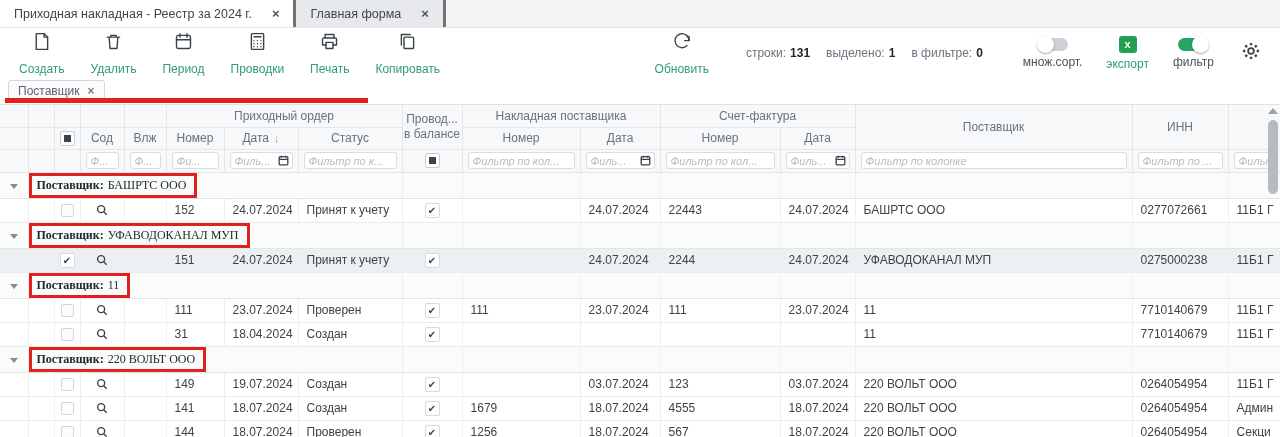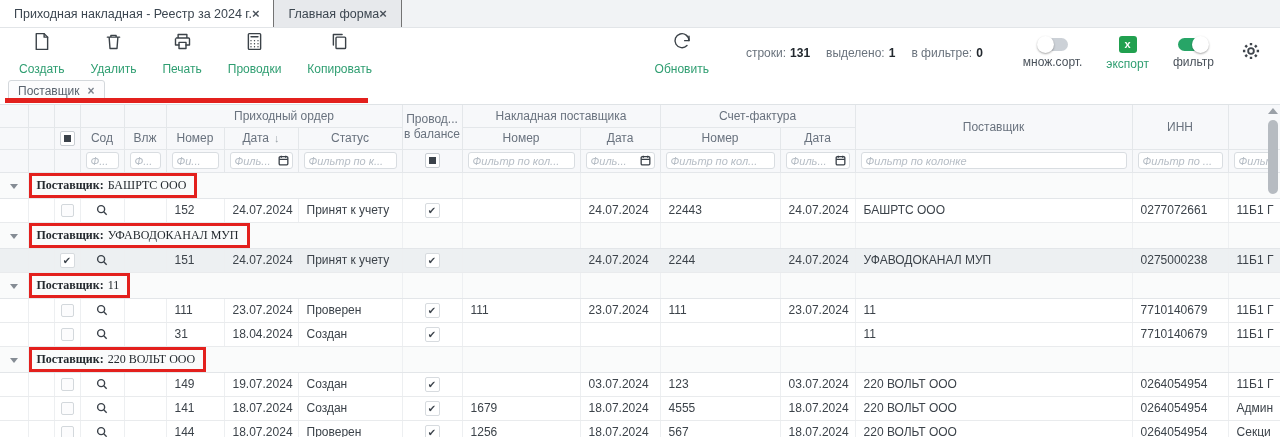--- a/index.html
+++ b/index.html
@@ -3,22 +3,22 @@
 <meta charset="utf-8">
 <style>
   * { margin:0; padding:0; box-sizing:border-box; }
   html,body { width:1280px; height:437px; overflow:hidden; background:#fff;
               font-family:"Liberation Sans", sans-serif; }
   .app { position:relative; width:1280px; height:437px; background:#fff; }
 
   
   .tabbar { height:28px; background:#f1f3f5; border-bottom:1px solid #e2e5e8;
             display:flex; align-items:stretch; }
-  .tab { display:flex; align-items:center; gap:0; padding:0 14px;
-         font-size:12.5px; color:#3c4650; border-right:1px solid #737373; cursor:default; }
+  .tab { display:flex; align-items:center; gap:20px; padding:0 14px;
+         font-size:12.5px; color:#3c4650; border-right:3px solid #737373; cursor:default; }
   .tab.active { background:#fff; }
   .tab.inactive { background:#e7e9ec; }
   .tab .x { color:#4a525b; font-size:13px; font-weight:bold; }
 
   
   .toolbar { height:50px; background:#fff; display:flex; align-items:center;
              padding:0 10px 0 6px; }
   .tbtn { display:flex; flex-direction:column; align-items:center; justify-content:center;
           gap:10px; padding:0 13px; height:100%; }
   .tbtn svg { display:block; }
@@ -128,34 +128,43 @@
       <span>
           <svg class="ticon" width="21" height="21" viewBox="0 0 24 24">
             <path d="M5 7h14M9 7V5h6v2M7 7l1 13h8l1-13"></path>
           </svg>
         </span>
       <span class="lbl">Удалить</span>
     </div>
     <div class="tbtn">
       <span>
           <svg class="ticon" width="21" height="21" viewBox="0 0 24 24">
-            <path d="M7 8V4h10v4M5 8h14a1 1 0 0 1 1 1v7h-4M4 9v7h4"></path>
-            <rect x="8" y="13" width="8" height="7"></rect>
+            <rect x="4" y="5" width="16" height="15" rx="2"></rect>
+            <path d="M4 10h16M8 3v4M16 3v4"></path>
           </svg>
         </span>
-      <span class="lbl">Печать</span>
+      <span class="lbl">Период</span>
     </div>
     <div class="tbtn">
       <span>
           <svg class="ticon" width="21" height="21" viewBox="0 0 24 24">
             <rect x="5" y="3" width="14" height="18" rx="1"></rect>
             <path d="M8 6.5h8M8 11h.01M12 11h.01M16 11h.01M8 14.5h.01M12 14.5h.01M16 14.5h.01M8 18h.01M12 18h.01M16 18h.01"></path>
           </svg>
         </span>
       <span class="lbl">Проводки</span>
+    </div>
+    <div class="tbtn">
+      <span>
+          <svg class="ticon" width="21" height="21" viewBox="0 0 24 24">
+            <path d="M7 8V4h10v4M5 8h14a1 1 0 0 1 1 1v7h-4M4 9v7h4"></path>
+            <rect x="8" y="13" width="8" height="7"></rect>
+          </svg>
+        </span>
+      <span class="lbl">Печать</span>
     </div>
     <div class="tbtn">
       <span>
           <svg class="ticon" width="21" height="21" viewBox="0 0 24 24">
             <rect x="8" y="7" width="11" height="13" rx="1"></rect>
             <path d="M5 16V4h10"></path>
           </svg>
         </span>
       <span class="lbl">Копировать</span>
     </div>

